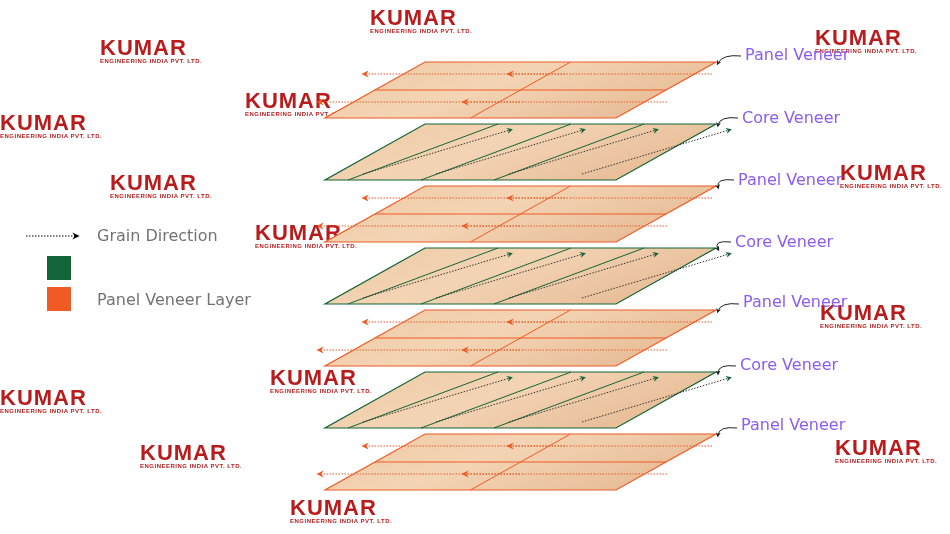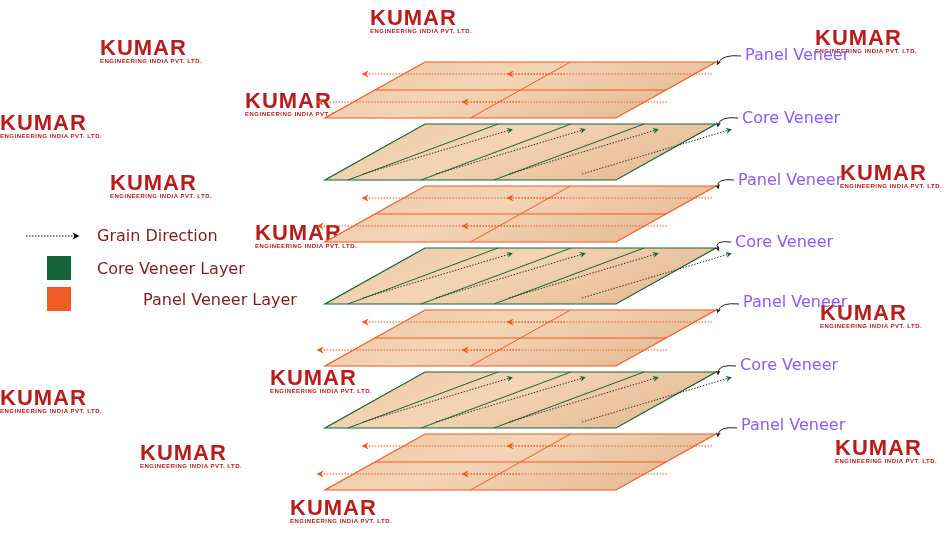--- a/index.html
+++ b/index.html
@@ -2,21 +2,21 @@
 <html><head>
 <meta charset="utf-8">
 <style>
   html, body { margin: 0; padding: 0; }
   body { width: 950px; height: 534px; background: #ffffff; position: relative; overflow: hidden;
          font-family: "DejaVu Sans", sans-serif; }
   .wm { position: absolute; color: #b91c1c; font-family: "Liberation Sans", sans-serif; font-weight: bold; font-size: 22px; letter-spacing: 1px; }
   .wm small { display: block; font-size: 6px; letter-spacing: 0.5px; margin-top: -3px; }
   #diagram { position: absolute; left: 0; top: 0; }
   .legend-row { position: absolute; display: flex; align-items: center; }
-  .legend-label { font-size: 16px; color: #7f1d1d; }
+  .legend-label { font-size: 16px; color: #737373; }
   .swatch { width: 24px; height: 24px; }
   .layer-label { position: absolute; font-size: 16px; color: #8b5cf6; }
 </style>
 </head>
 <body>
 
 <div class="wm" style="left:100px;top:35px;"><span>KUMAR</span><small>ENGINEERING INDIA PVT. LTD.</small></div>
 <div class="wm" style="left:370px;top:5px;"><span>KUMAR</span><small>ENGINEERING INDIA PVT. LTD.</small></div>
 <div class="wm" style="left:245px;top:88px;"><span>KUMAR</span><small>ENGINEERING INDIA PVT. LTD.</small></div>
 <div class="wm" style="left:0px;top:110px;"><span>KUMAR</span><small>ENGINEERING INDIA PVT. LTD.</small></div>
@@ -128,23 +128,22 @@
     </g>
 
   <line x1="26" y1="236" x2="76" y2="236" stroke="#000" stroke-width="1.2" stroke-dasharray="1.5,1.5" marker-end="url(#arrBlack)"></line>
 </svg>
 
 <div class="legend-row" style="left:97px;top:226px;">
   <span class="legend-label">Grain Direction</span>
 </div>
 <div class="legend-row" style="left:47px;top:256px;">
   <span class="swatch" style="background:#136436;margin-right:26px;"></span>
-  <span class="legend-label">Core Veneer Layer</span>
 </div>
-<div class="legend-row" style="left:47px;top:287px;gap:46px;">
+<div class="legend-row" style="left:47px;top:287px;">
   <span class="swatch" style="background:#f05a24;margin-right:26px;"></span>
   <span class="legend-label">Panel Veneer Layer</span>
 </div>
 
 <div class="layer-label" style="left:745px;top:45px;">Panel Veneer</div>
 <div class="layer-label" style="left:742px;top:108px;">Core Veneer</div>
 <div class="layer-label" style="left:738px;top:170px;">Panel Veneer</div>
 <div class="layer-label" style="left:735px;top:232px;">Core Veneer</div>
 <div class="layer-label" style="left:743px;top:292px;">Panel Veneer</div>
 <div class="layer-label" style="left:740px;top:355px;">Core Veneer</div>

